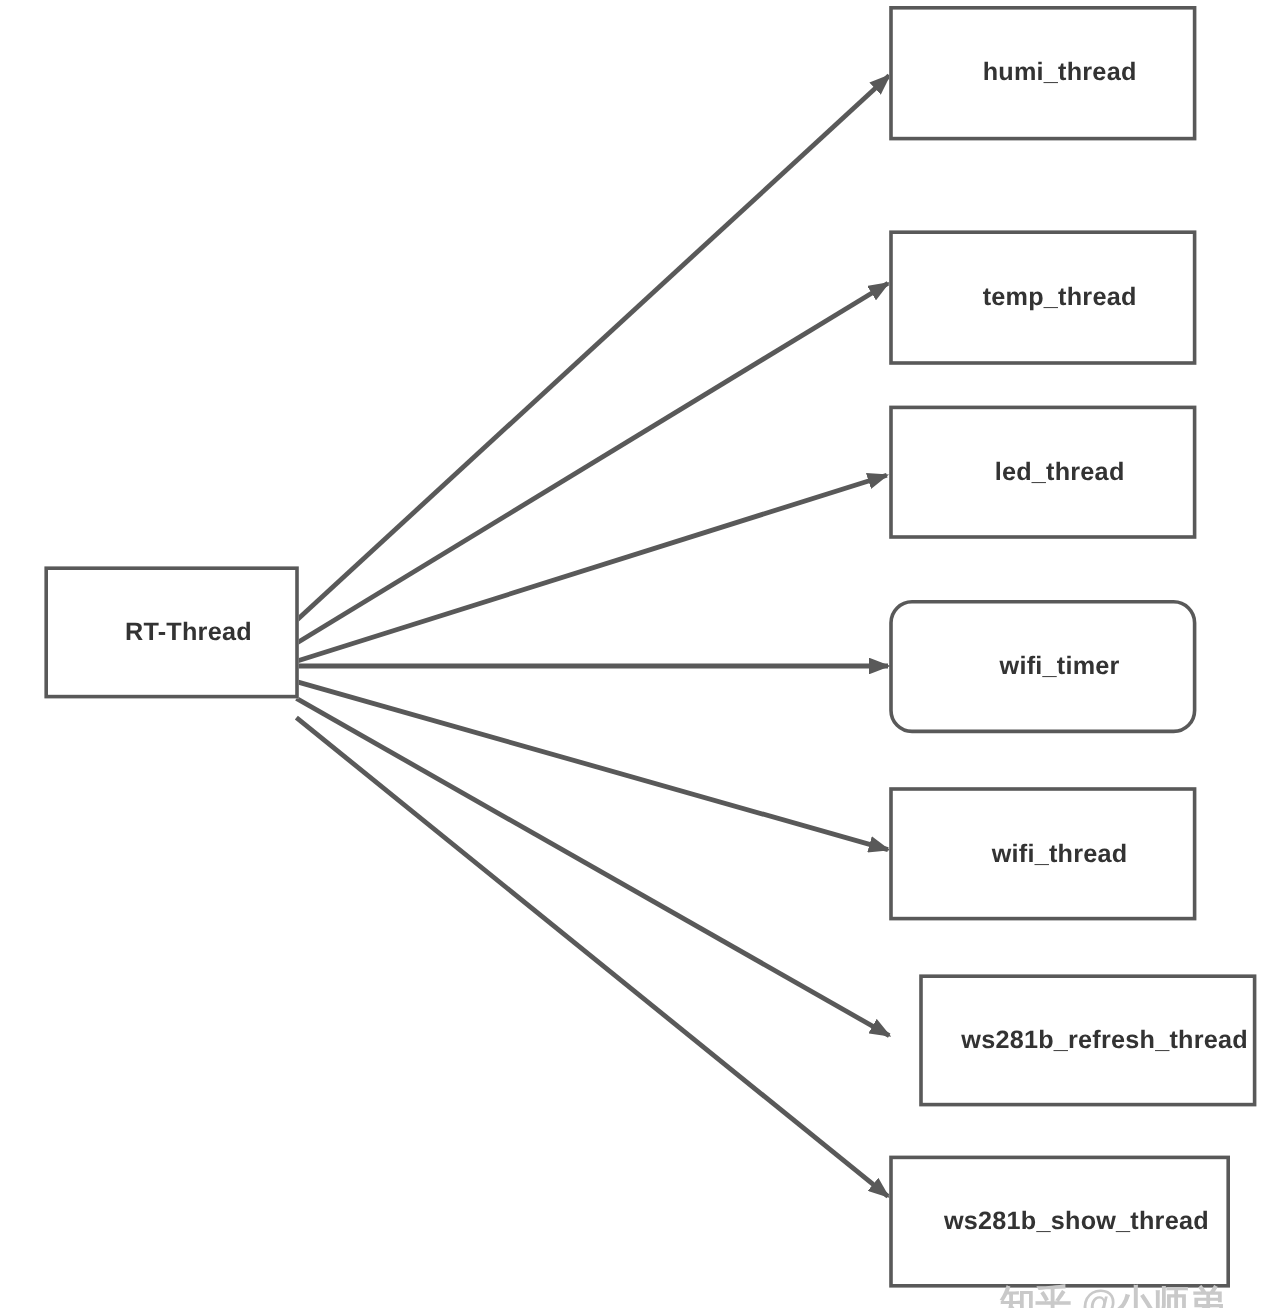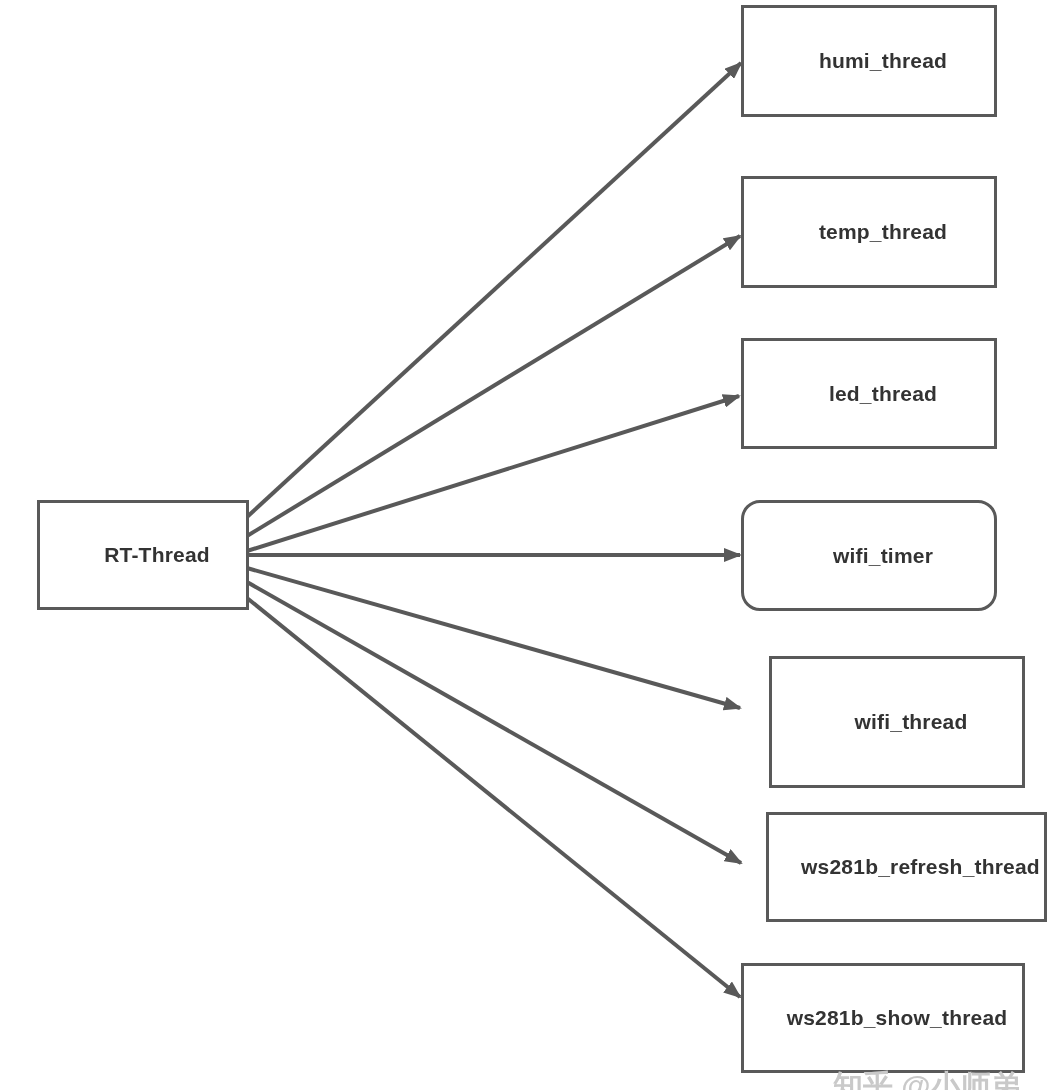--- a/index.html
+++ b/index.html
@@ -28,26 +28,26 @@
     text-align: center;
     padding-left: 28px;
   }
   .node span {
     font-weight: bold;
     font-size: 21px;
     color: #333333;
     letter-spacing: 0.2px;
     white-space: nowrap;
   }
-  .node-root  { left: 37px;  top: 500px; width: 212px; height: 110px; }
+  .node-root  { left: 37px;  top: 472px; width: 212px; height: 110px; }
   .node-t0    { left: 741px; top: 5px;   width: 256px; height: 112px; }
-  .node-t1    { left: 741px; top: 176px; width: 256px; height: 112px; }
+  .node-t1    { left: 741px; top: 192px; width: 256px; height: 112px; }
   .node-t2    { left: 741px; top: 338px; width: 256px; height: 111px; align-items: center; }
   .node-t3    { left: 741px; top: 500px; width: 256px; height: 111px; border-radius: 19px; }
-  .node-t4    { left: 741px; top: 656px; width: 256px; height: 132px; margin-left: 28px; }
+  .node-t4    { left: 741px; top: 656px; width: 256px; height: 111px; }
   .node-t5    { left: 766px; top: 812px; width: 281px; height: 110px; }
   .node-t6    { left: 741px; top: 963px; width: 284px; height: 110px; }
   .watermark {
     position: absolute;
     left: 833px;
     top: 1028px;
     font-size: 30px;
     font-weight: bold;
     color: #c9c9c9;
     white-space: nowrap;

